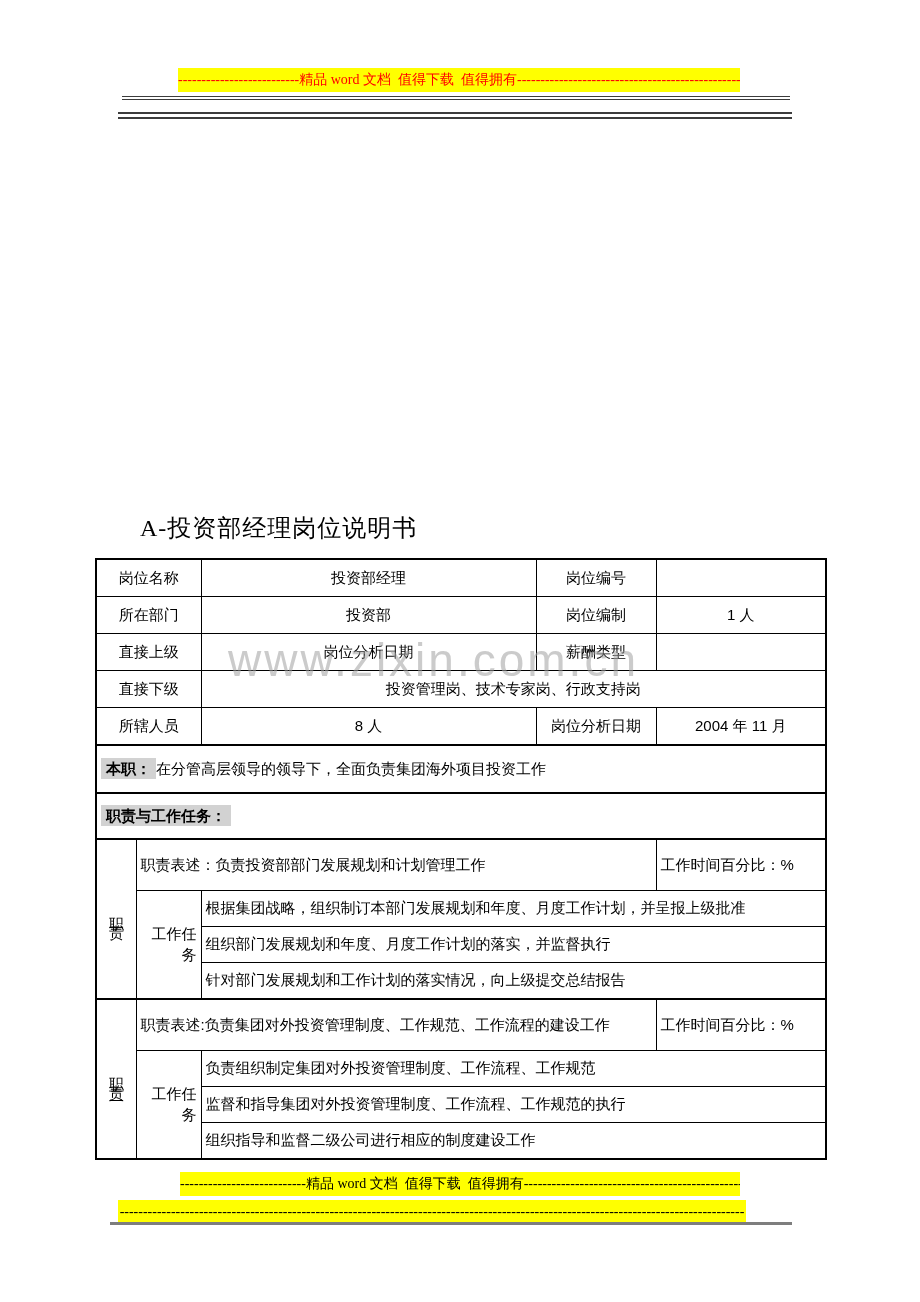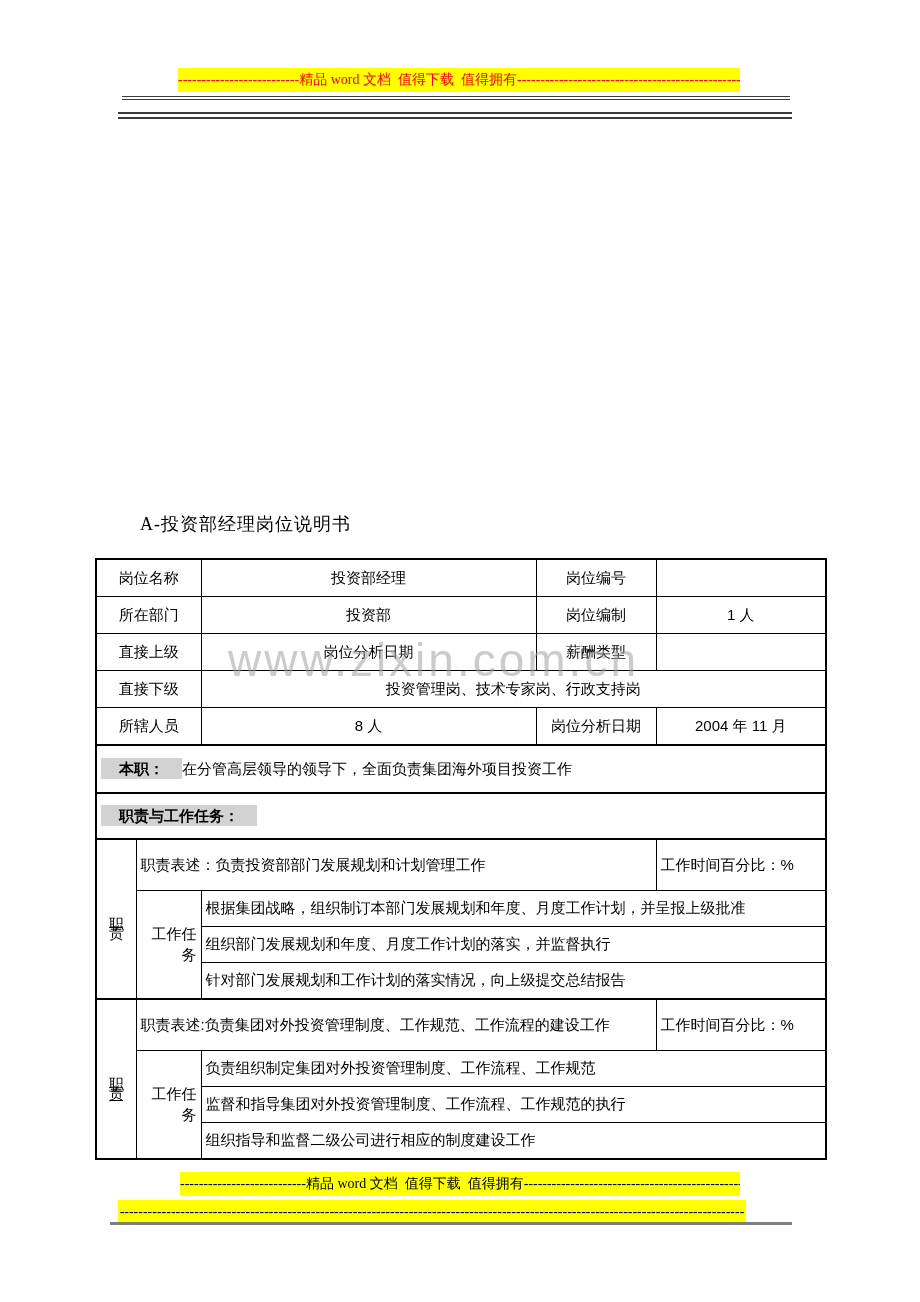--- a/index.html
+++ b/index.html
@@ -37,21 +37,21 @@
     border-top: 2px solid #3c3c3c;
     border-bottom: 2px solid #3c3c3c;
   }
   .rule-gray {
     height: 3px;
     background: #7e7e7e;
   }
 
   .doc-title {
     font-family: "Liberation Serif", serif;
-    font-size: 18px;
+    font-size: 24px;
     letter-spacing: 1px;
     color: #000;
   }
 
   
   table.jobtable {
     position: absolute;
     left: 95px; top: 558px;
     width: 730px;
     border-collapse: collapse;
@@ -73,21 +73,21 @@
   col.c5 { width: 170px; }
 
   tr.info-row td { height: 32px; }
   td.lbl, td.val { text-align: center; vertical-align: middle; }
 
   td.sect { border-top: 2px solid #000 !important; }
   td.sect-b { border-bottom: 2px solid #000 !important; }
 
   td.overview-cell { height: 42px; vertical-align: middle; padding-left: 6px; }
   td.sechead-cell  { height: 40px; vertical-align: middle; padding-left: 6px; }
-  .hl { background: #d2d2d2; padding: 2px 18px; }
+  .hl { background: #d2d2d2; padding: 2px 5px; }
   .b { font-weight: bold; }
 
   td.vert-cell { text-align: center; vertical-align: middle; padding: 0; }
   .vert-text {
     writing-mode: vertical-rl;
     text-orientation: upright;
     letter-spacing: 7px;
     margin: 0 auto;
     display: inline-block;
   }

